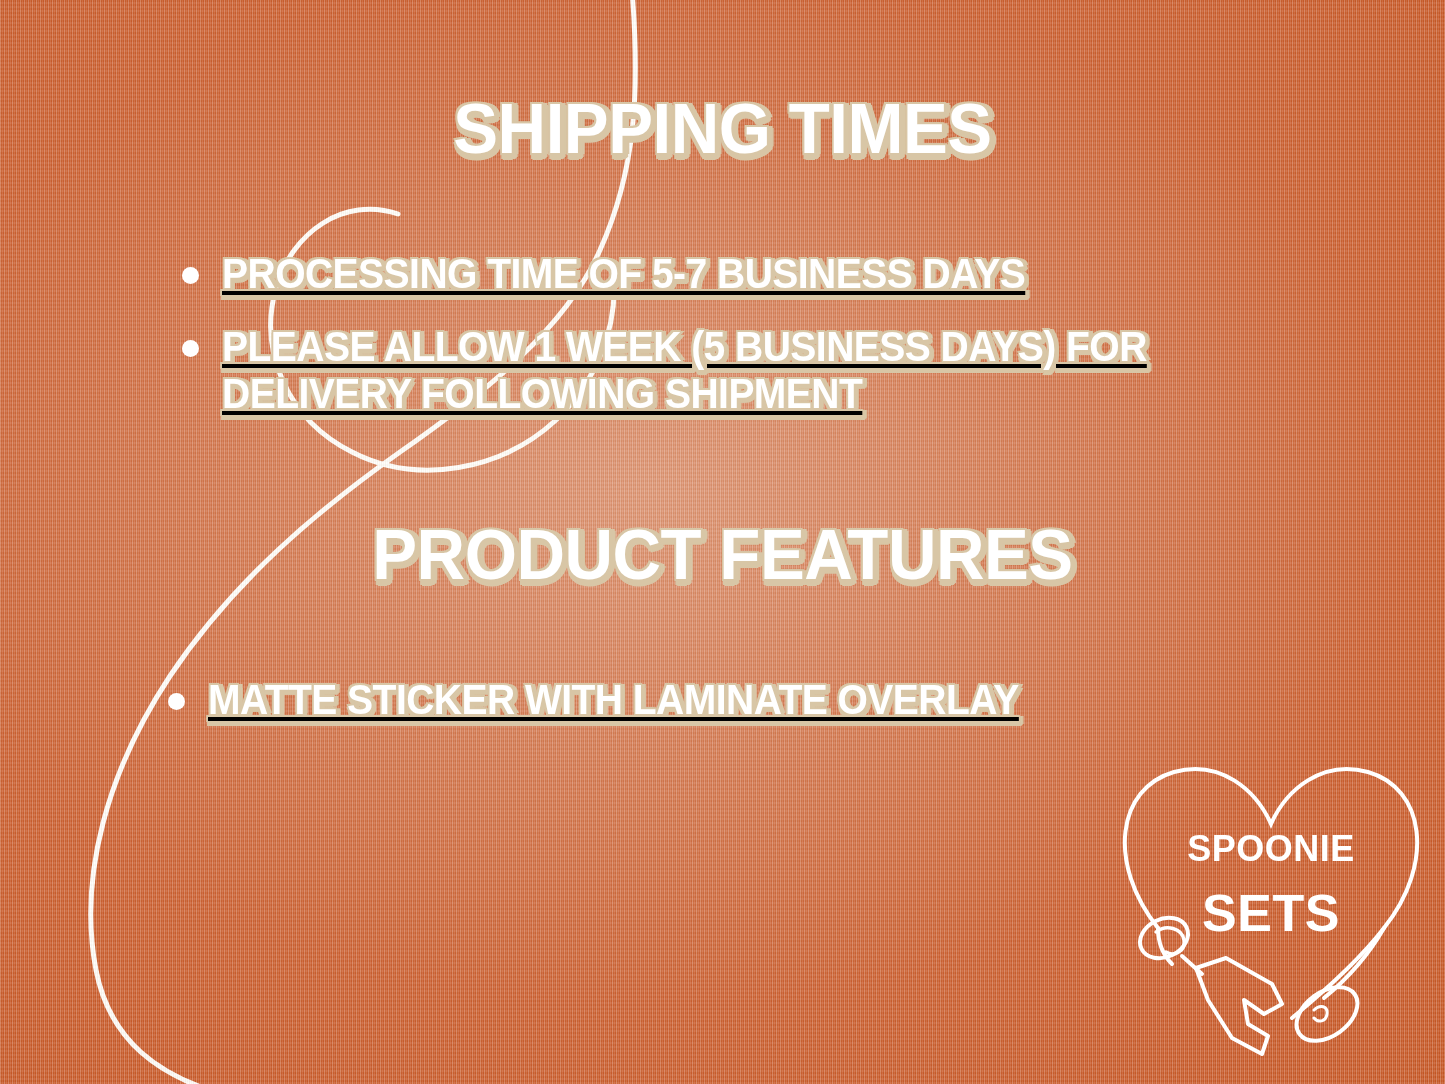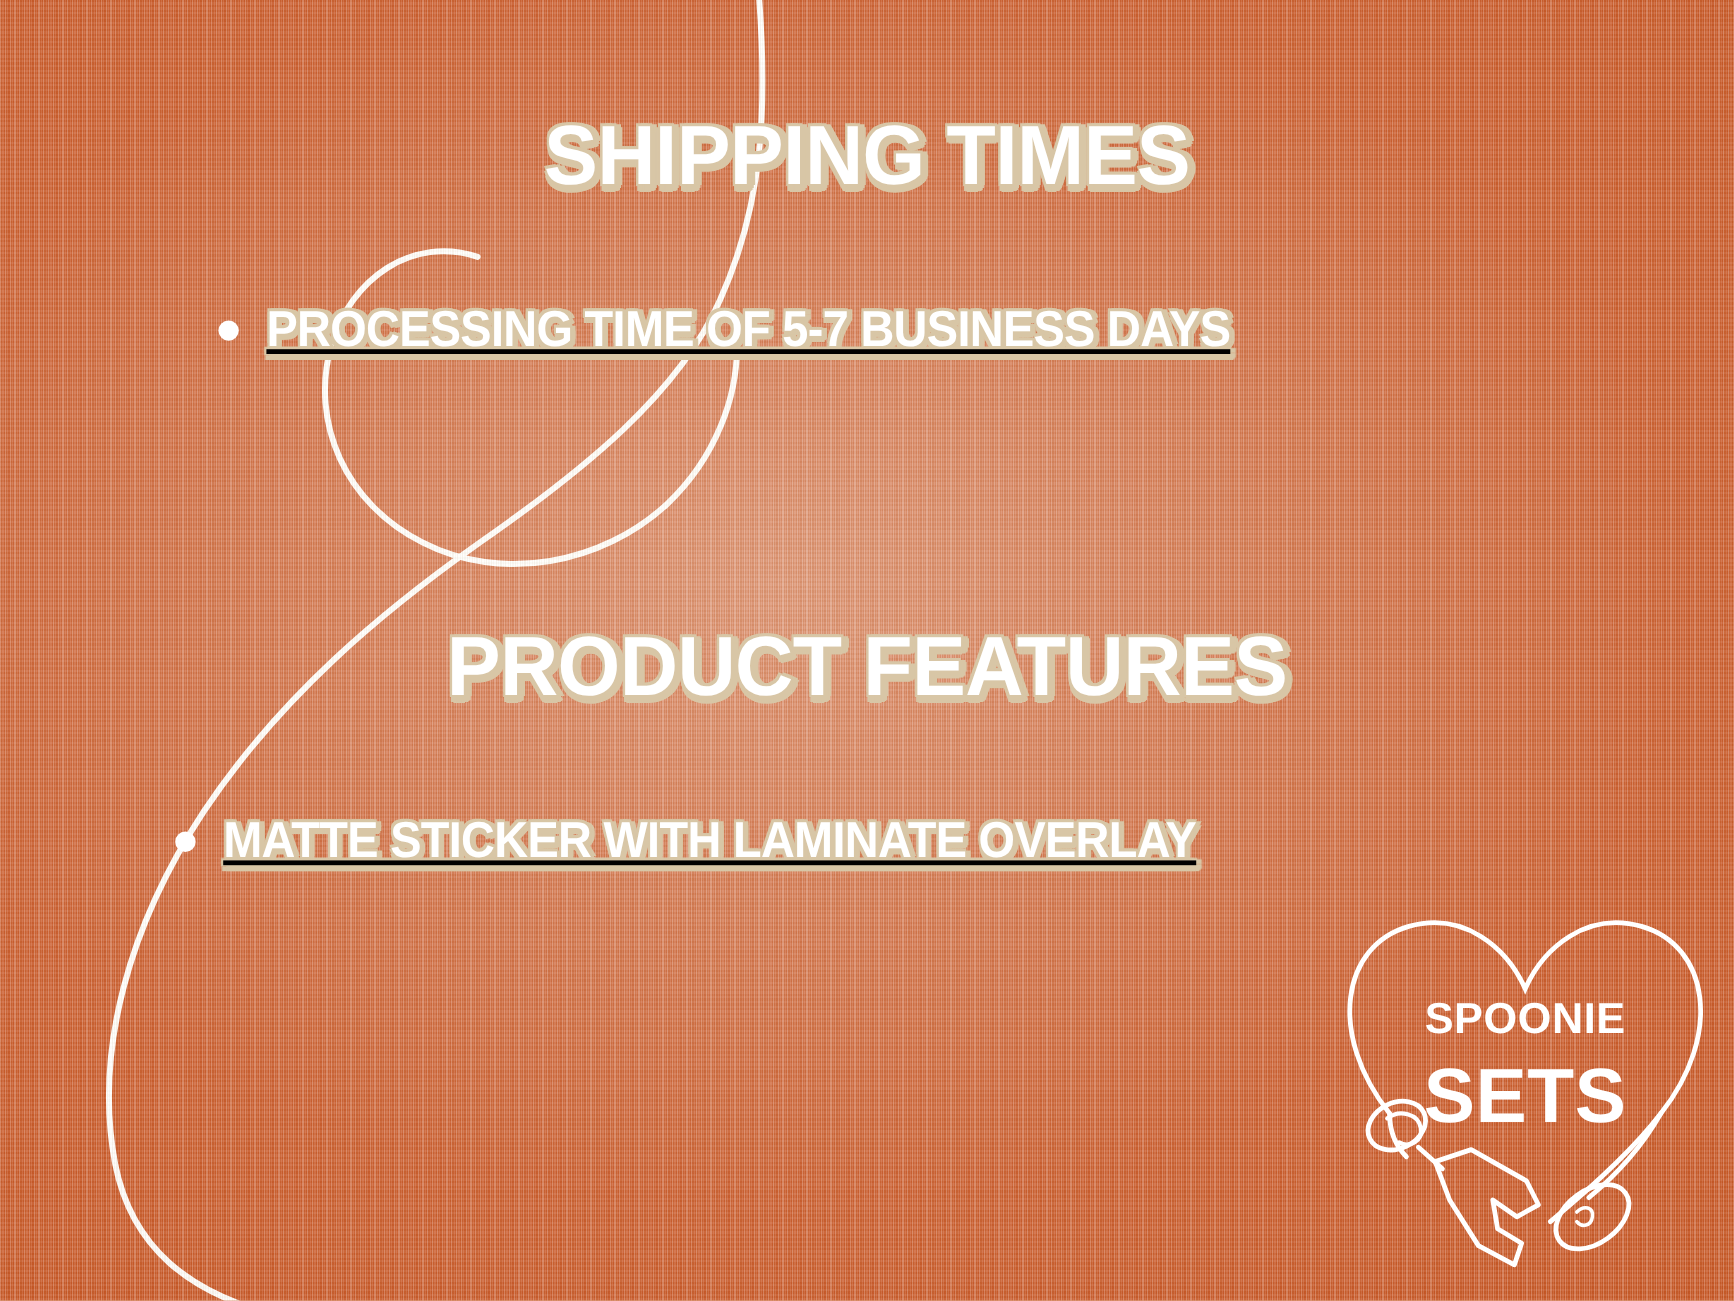--- a/index.html
+++ b/index.html
@@ -107,21 +107,21 @@
   }
 
   .bullet-list {
     position: absolute;
     list-style: none;
     margin: 0;
     padding: 0;
   }
 
   #list-shipping { top: 250px; left: 178px; width: 1200px; }
-  #list-features { top: 676px; left: 142px; width: 1120px; }
+  #list-features { top: 676px; left: 164px; width: 1120px; }
 
   .bullet-item {
     position: relative;
     padding-left: 44px;
     margin-bottom: 26px;
     text-decoration: underline;
   }
 
   .bullet-dot {
     position: absolute;
@@ -171,21 +171,21 @@
     position: absolute;
     width: 100%;
     text-align: center;
     color: #ffffff;
     font-weight: 700;
     letter-spacing: 0.5px;
     white-space: nowrap;
   }
 
   #logo-line1 { top: 80px;  font-size: 36px; line-height: 54px; }
-  #logo-line2 { top: 144px; font-size: 64px; line-height: 54px; }
+  #logo-line2 { top: 144px; font-size: 52px; line-height: 54px; }
 </style>
 </head>
 <body>
 
 <div id="poster">
 
   <svg id="swoosh" viewBox="0 0 1445 1084" preserveAspectRatio="none">
 
     <path d="M 632 -10
              C 640 90, 636 170, 600 250
@@ -205,20 +205,24 @@
   <div id="texture"></div>
 
   <div class="content">
 
     <div class="heading" id="heading-shipping">SHIPPING TIMES</div>
 
     <ul class="bullet-list" id="list-shipping">
       <li class="bullet-item">
         <span class="bullet-dot"></span>
         <span class="bullet-text">PROCESSING TIME OF 5-7 BUSINESS DAYS</span>
+      </li>
+      <li class="bullet-item">
+        <span class="bullet-dot"></span>
+        <span class="bullet-text">PLEASE ALLOW 1 WEEK (5 BUSINESS DAYS) FOR DELIVERY FOLLOWING SHIPMENT</span>
       </li>
     </ul>
 
     <div class="heading" id="heading-features">PRODUCT FEATURES</div>
 
     <ul class="bullet-list" id="list-features">
       <li class="bullet-item">
         <span class="bullet-dot"></span>
         <span class="bullet-text">MATTE STICKER WITH LAMINATE OVERLAY</span>
       </li>

